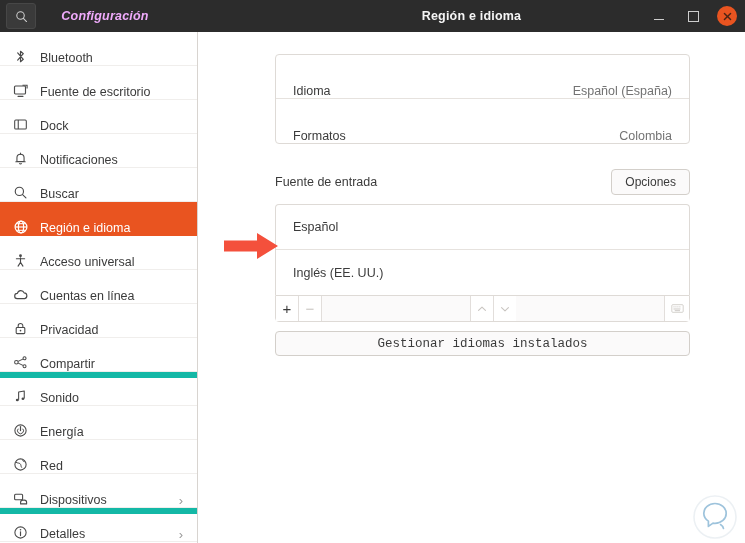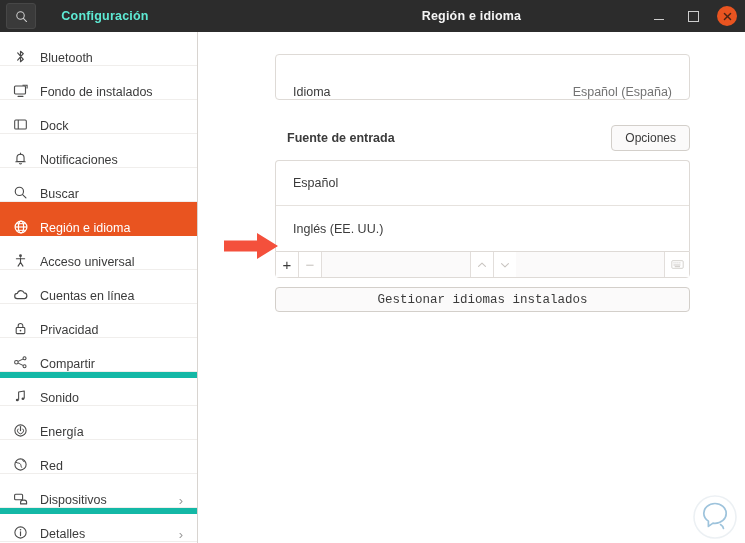--- a/index.html
+++ b/index.html
@@ -47,25 +47,26 @@
     border-radius: 3px;
     display: flex;
     align-items: center;
     justify-content: center;
     cursor: pointer;
   }
   .search-btn svg { display: block; }
   .titlebar-left-title {
     flex: 1;
     text-align: center;
-    color: #5eead4;
+    color: #f0abfc;
     font-size: 12.5px;
     font-weight: bold;
     padding-right: 24px;
     letter-spacing: 0.2px;
+    font-style: italic;
   }
   .titlebar-right {
     flex: 1;
     height: 32px;
     display: flex;
     align-items: center;
     position: relative;
     background: #2c2c2c;
   }
   .titlebar-right-title {
@@ -212,23 +213,22 @@
   .section-header {
     display: flex;
     align-items: center;
     justify-content: space-between;
     margin-top: 25px;
     margin-bottom: 9px;
     height: 26px;
   }
   .section-title {
     font-size: 12.5px;
-    font-weight: bold;
+    font-weight: normal;
     color: #3b3b3b;
-    margin-left: 12px;
   }
   .btn-outline {
     border: 1px solid #d3cfca;
     border-radius: 4px;
     background: #fbfafa;
     font-size: 12px;
     color: #3b3b3b;
     padding: 5px 13px;
     cursor: pointer;
     font-family: "Liberation Sans", sans-serif;
@@ -389,21 +389,21 @@
       </div>
 
       <div class="nav-item">
         <span class="nav-icon">
           <svg width="16" height="16" viewBox="0 0 16 16">
               <rect x="1.5" y="3" width="11" height="8" rx="1" fill="none" stroke="#4a4a4a" stroke-width="1.15"></rect>
               <path d="M5 13.3h5" stroke="#4a4a4a" stroke-width="1.15" stroke-linecap="round"></path>
               <path d="M9.5 2.2h4.6v3.4" fill="none" stroke="#4a4a4a" stroke-width="1.1"></path>
             </svg>
         </span>
-        <span class="nav-label">Fondo de instalados</span>
+        <span class="nav-label">Fuente de escritorio</span>
       </div>
 
       <div class="nav-item">
         <span class="nav-icon">
           <svg width="15" height="15" viewBox="0 0 16 16">
               <rect x="1.8" y="3.2" width="12.4" height="9.6" rx="1.2" fill="none" stroke="#4a4a4a" stroke-width="1.15"></rect>
               <line x1="5.6" y1="3.2" x2="5.6" y2="12.8" stroke="#4a4a4a" stroke-width="1.15"></line>
             </svg>
         </span>
         <span class="nav-label">Dock</span>
@@ -544,20 +544,24 @@
       </div>
 
     </div>
 
     <div class="content">
 
       <div class="card">
         <div class="card-row">
           <span class="card-row-label">Idioma</span>
           <span class="card-row-value">Español (España)</span>
+        </div>
+        <div class="card-row">
+          <span class="card-row-label">Formatos</span>
+          <span class="card-row-value">Colombia</span>
         </div>
       </div>
 
       <div class="section-header">
         <span class="section-title">Fuente de entrada</span>
         <button class="btn-outline">Opciones</button>
       </div>
 
       <div class="src-card">
         <div class="src-row">Español</div>

